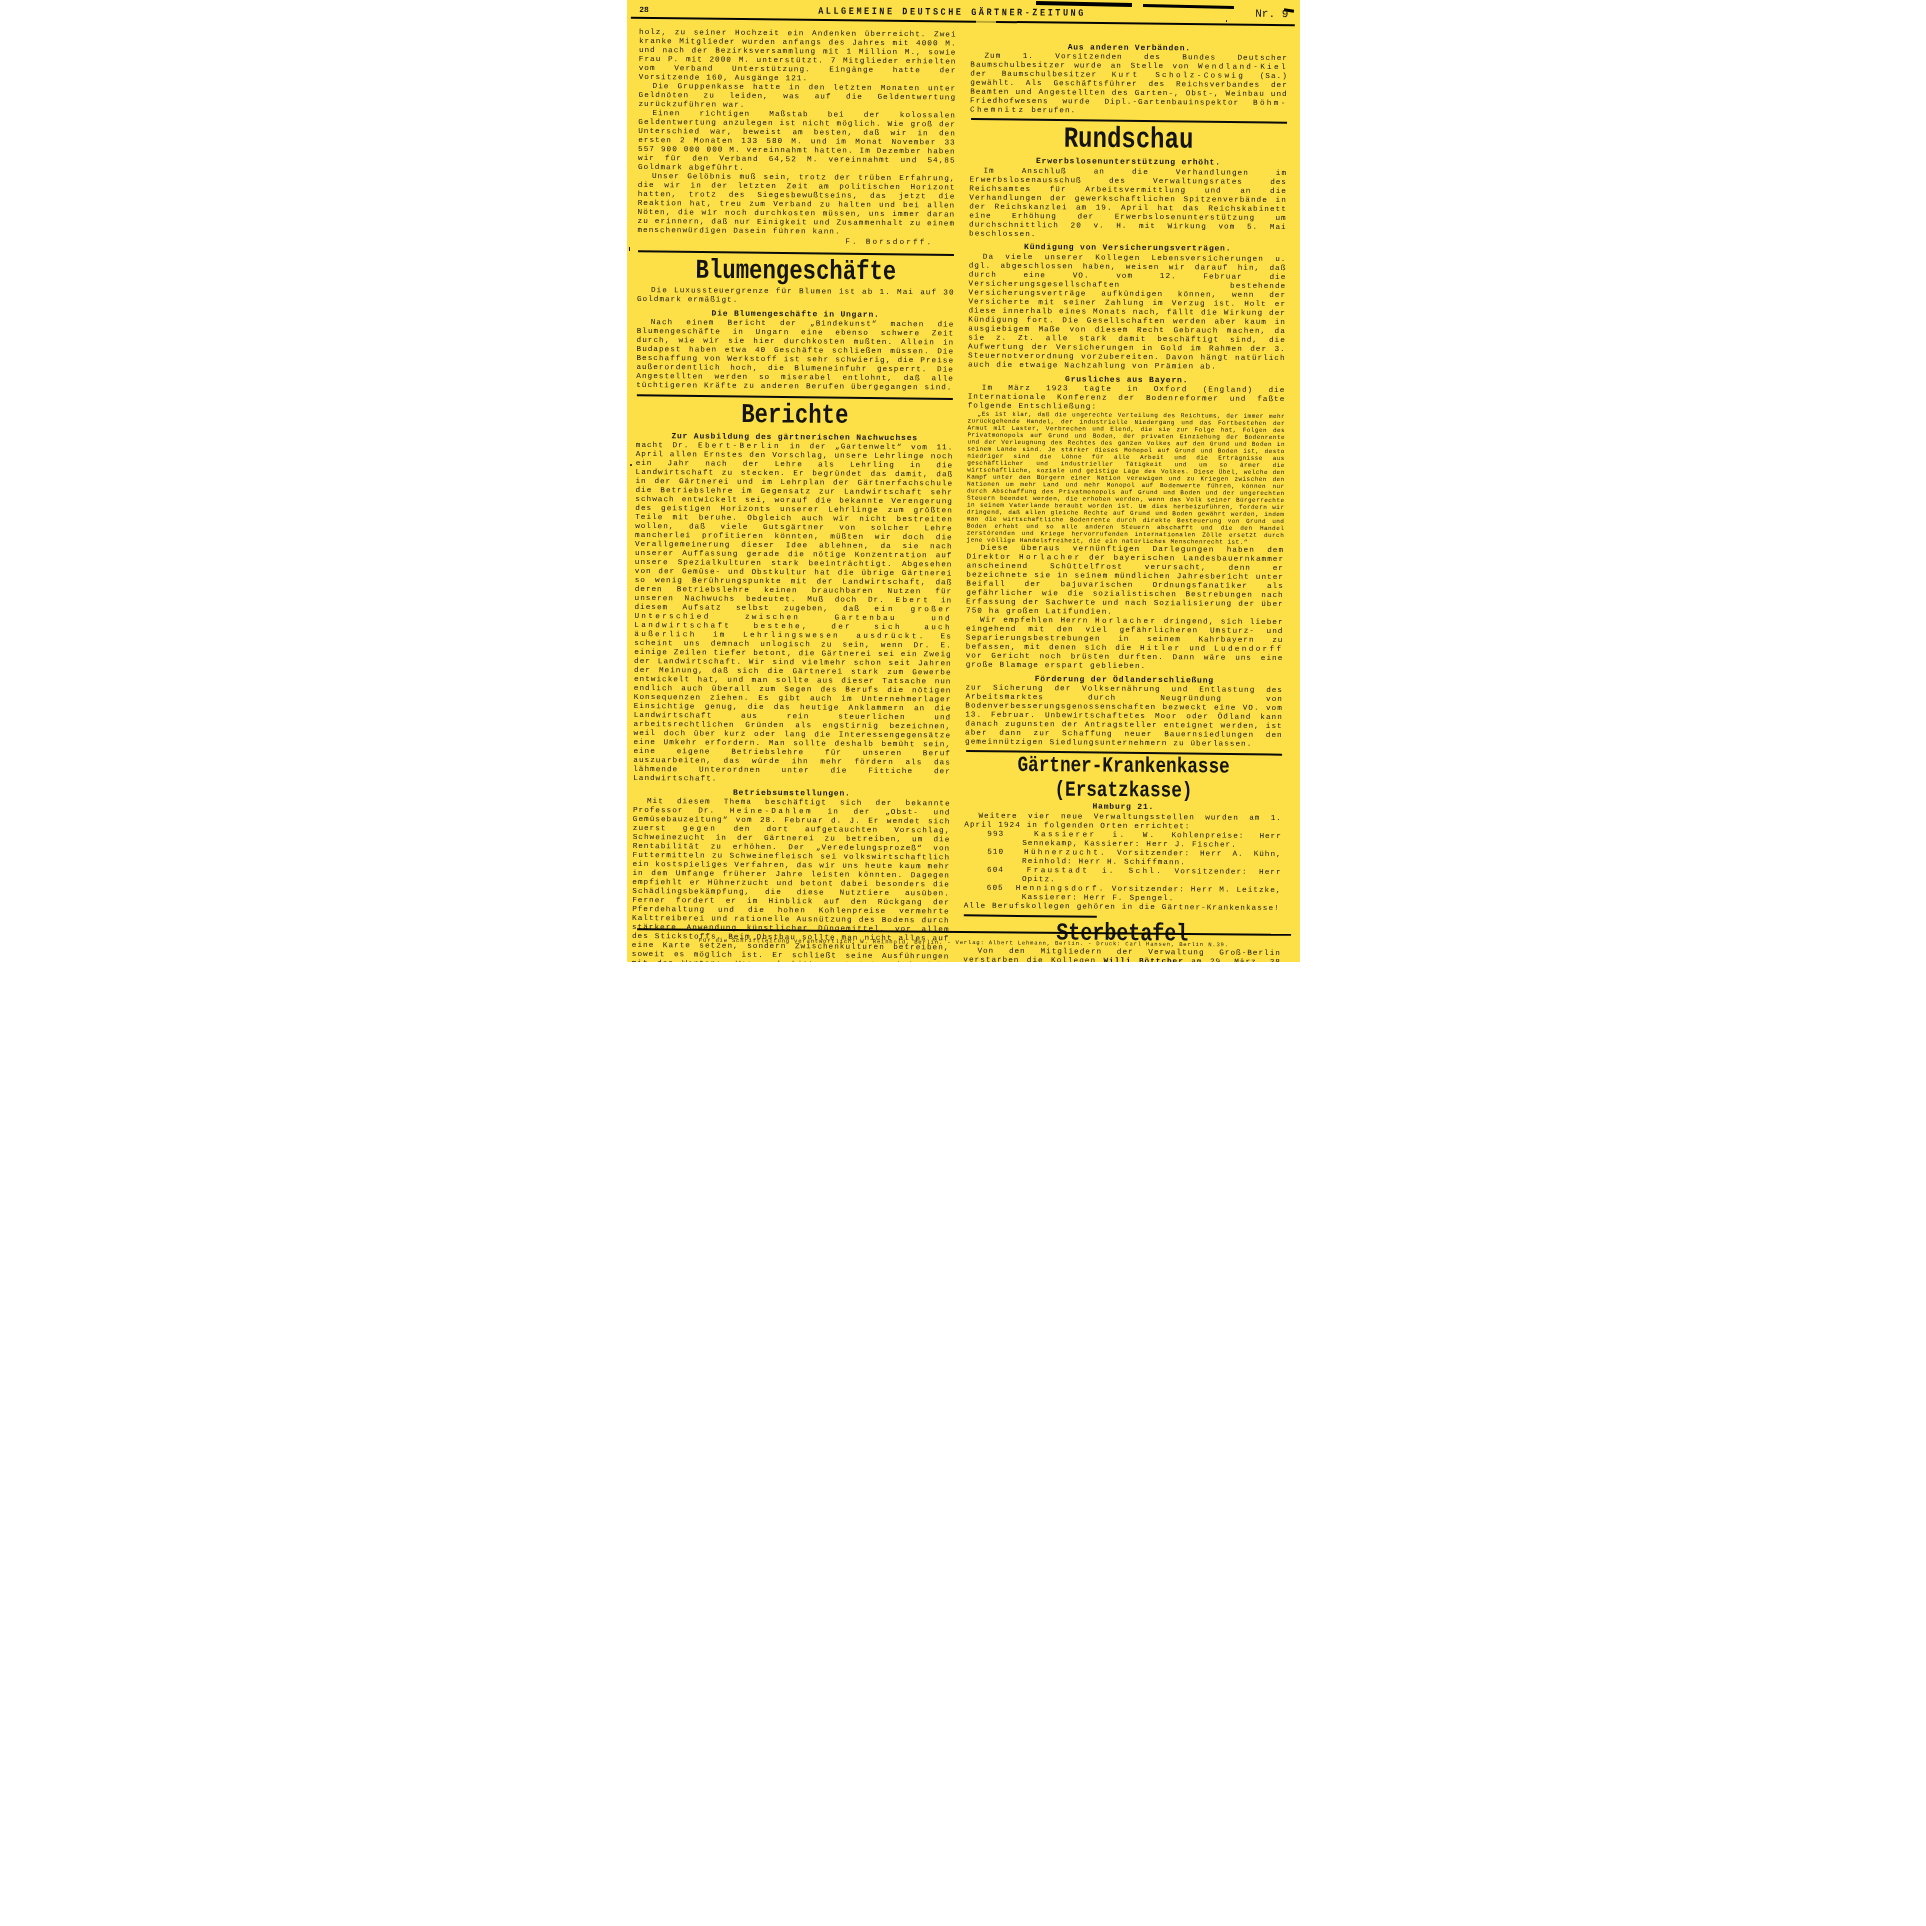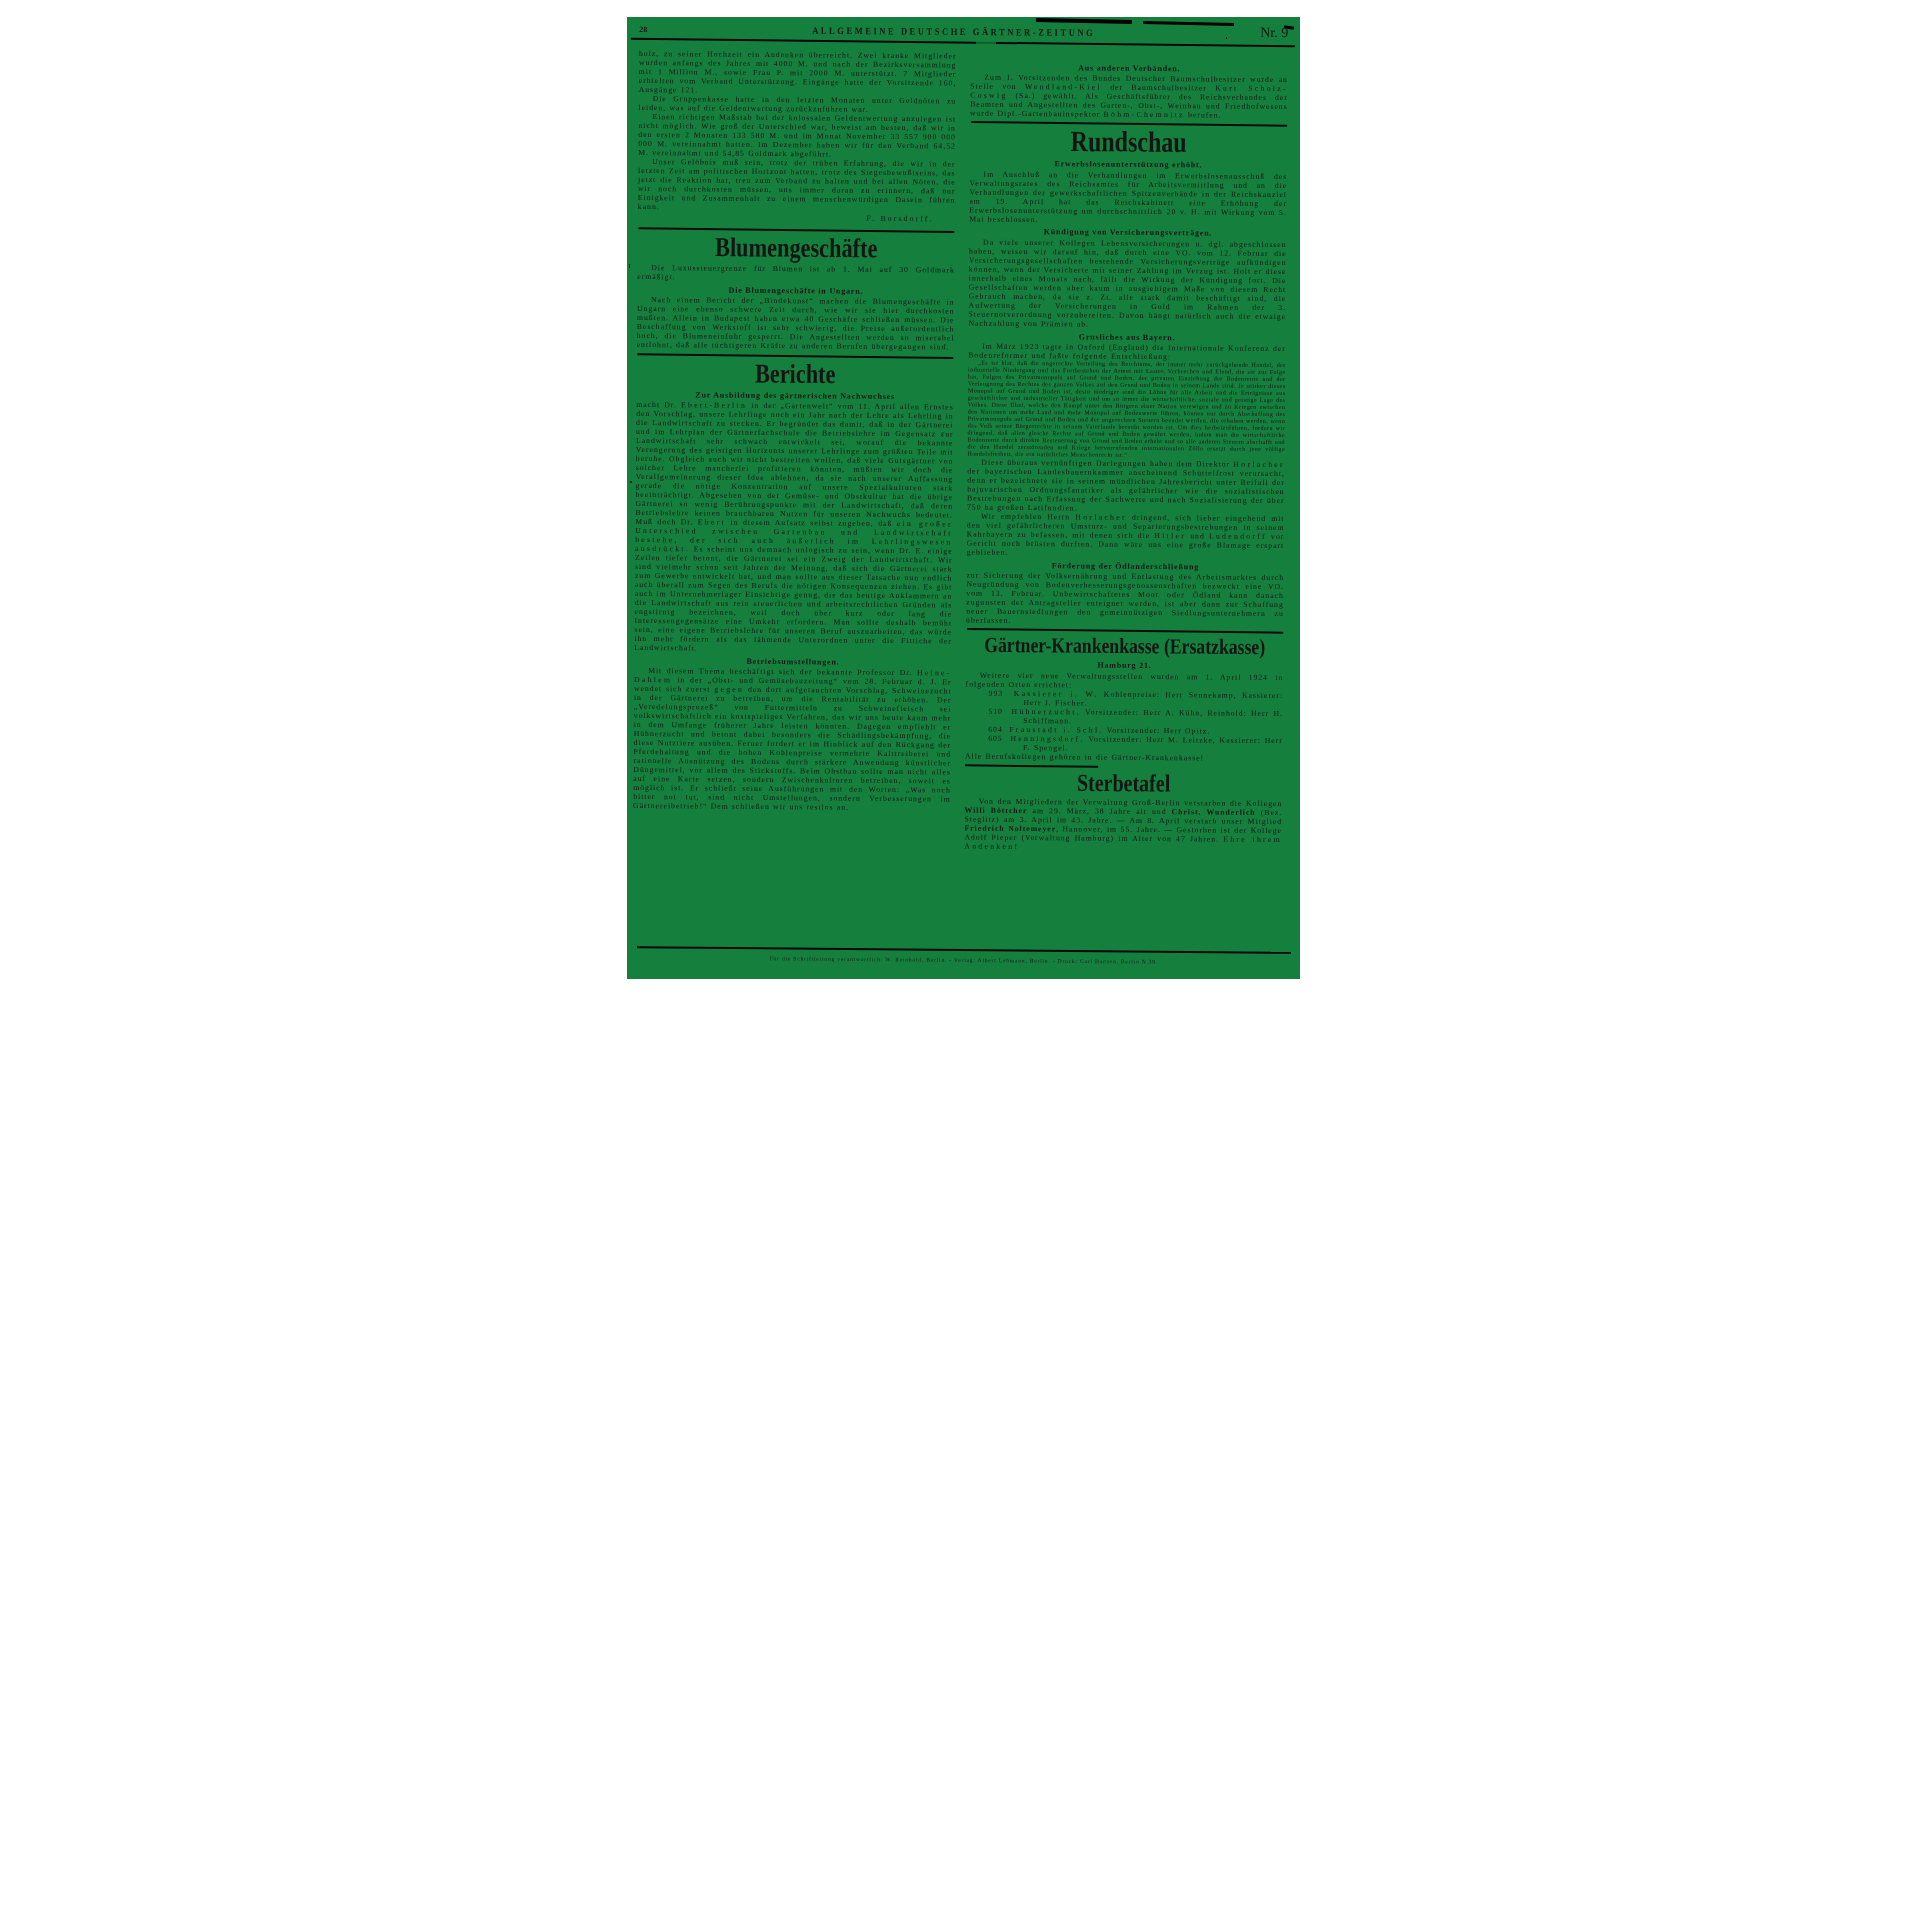--- a/index.html
+++ b/index.html
@@ -1,30 +1,30 @@
 <!DOCTYPE html>
 <html lang="de" style="font-size:6.2px"><head>
 <meta charset="utf-8">
 <style>
   html,body{margin:0;padding:0;background:#ffffff;}
   .sheet{
     position:relative;
     width:673px;height:962px;
-    margin:17px auto;
-    background:#15803d;
+    margin:0 auto;
+    background:#fde047;
     overflow:hidden;
-    font-family:Liberation Serif, serif;
+    font-family:Liberation Mono, monospace;
     color:#141414;
   }
   .content{position:absolute;top:0;left:0;right:0;transform:rotate(0.45deg);transform-origin:40% 0;}
   
   .mast{display:flex;justify-content:space-between;align-items:baseline;padding:5.4px 11.6px 0 12.3px;}
   .pagenum{font-size:8px;font-weight:bold;}
   .mast-title{font-size:8.5px;font-weight:bold;letter-spacing:0.30em;transform:scaleY(1.15);}
-  .issue{font-size:14px;}
+  .issue{font-size:11px;}
   .mast-rule{height:2.3px;margin:3.1px 5.4px 0 3.9px;transform:rotate(0.18deg);
     background:linear-gradient(90deg,#050505 0 52%,rgba(0,0,0,.25) 52% 55%,#050505 55% 100%);}
   
   .cols{display:flex;gap:14px;padding:7px 11.6px 0 12.3px;}
   .col{flex:1 1 0;min-width:0;}
   p.p{font-size:7.7px;line-height:9px;letter-spacing:0.13em;word-spacing:0.04em;
       text-align:justify;margin:0;}
   p.ind{text-indent:14px;}
   p.small{font-size:6px;line-height:7px;letter-spacing:0.075em;text-indent:10px;}
   .sig{font-size:7.7px;letter-spacing:0.28em;text-align:right;padding:1.5px 21.6px 2.3px 0;}

